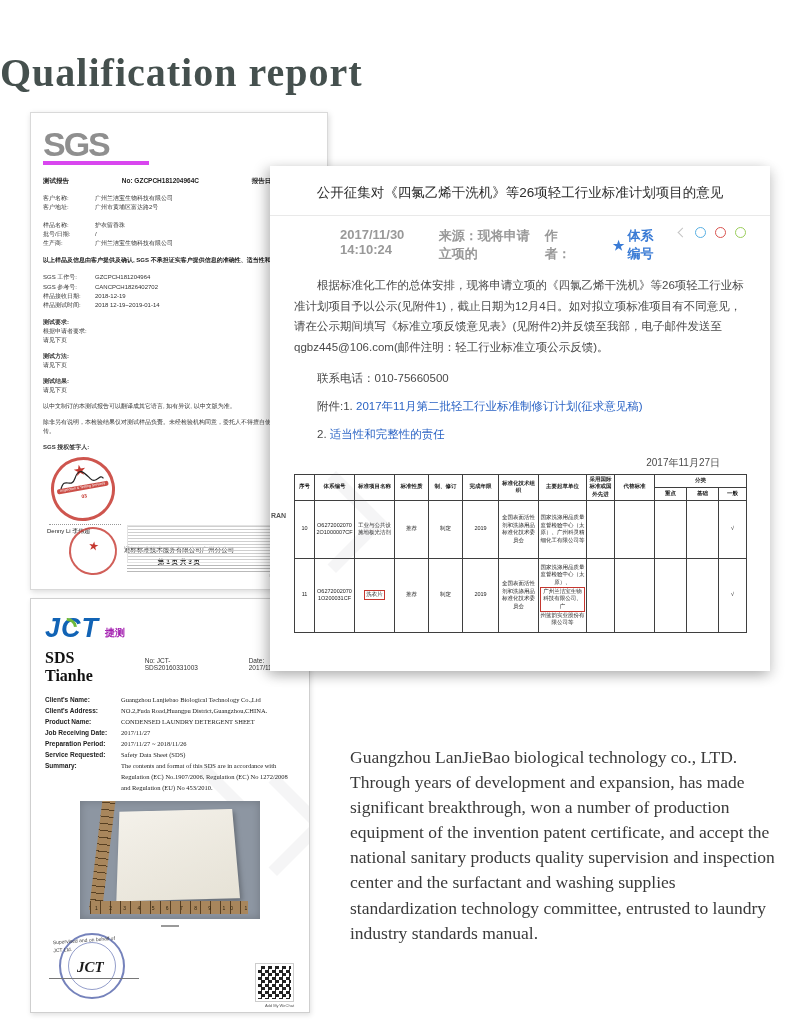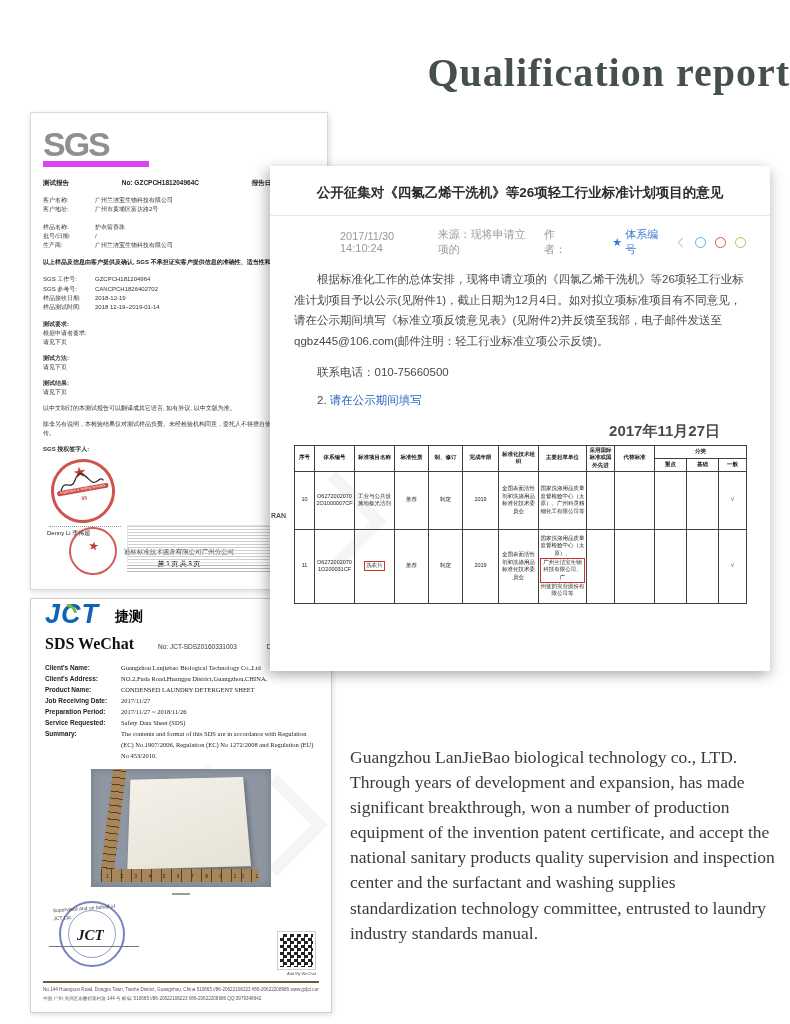--- a/index.html
+++ b/index.html
@@ -1,28 +1,28 @@
 <!DOCTYPE html>
 <html><head>
 <meta charset="utf-8">
 <style>
   html,body{margin:0;padding:0;}
   body{width:790px;height:1024px;position:relative;background:#ffffff;
        font-family:"Liberation Sans",sans-serif;color:#333;overflow:hidden;}
 
-  .page-title{position:absolute;top:22px;left:0;width:100%;text-align:right;
+  .page-title{position:absolute;top:22px;left:0;width:100%;text-align:left;
     font-family:"Liberation Serif",serif;font-size:40px;color:#45504e;letter-spacing:1px;}
 
   .doc{position:absolute;background:#fff;box-sizing:border-box;}
 
   
   .doc-sgs{left:30px;top:112px;width:298px;height:478px;border:1px solid #d9d9d9;
     box-shadow:1px 2px 6px rgba(0,0,0,.15);z-index:1;padding:14px 12px;overflow:hidden;}
   .sgs-logo{font-size:34px;font-weight:bold;color:#8f8f8f;letter-spacing:-2px;line-height:1;
-    display:inline-block;padding-right:40px;border-bottom:6px solid #d946ef;}
+    display:inline-block;padding-right:40px;border-bottom:4px solid #d946ef;}
   .sgs-h{display:flex;justify-content:space-between;font-size:6.5px;font-weight:bold;
     margin-top:12px;color:#222;}
   .sgs-group{margin-top:8px;}
   .sgs-field{display:flex;font-size:6px;line-height:1.55;color:#333;}
   .sgs-field .lbl{width:52px;flex:none;}
   .sgs-bold{font-size:6px;font-weight:bold;margin-top:8px;line-height:1.5;color:#222;}
   .sgs-sec{margin-top:7px;font-size:6px;line-height:1.5;}
   .sgs-sec .t{font-weight:bold;}
   .sgs-note{font-size:6px;margin-top:7px;line-height:1.5;}
   .sgs-stamp{width:58px;height:58px;border:3px solid rgba(197,55,47,.85);border-radius:50%;
@@ -47,54 +47,54 @@
     background:repeating-linear-gradient(to bottom,#c7c7c7 0 1px,transparent 1px 3px);opacity:.85;}
   .addr-strip{position:absolute;left:84px;right:0;top:40px;height:7px;
     background:repeating-linear-gradient(to bottom,#b9b9b9 0 1px,transparent 1px 3px);}
   .member{position:absolute;right:0;top:48px;font-size:4px;color:#777;}
   .ran{position:absolute;left:271px;top:512px;z-index:5;font-size:7px;font-weight:bold;color:#555;}
 
   
   .doc-article{left:270px;top:166px;width:500px;height:505px;z-index:3;
     box-shadow:-5px 3px 12px rgba(0,0,0,.22),3px 5px 12px rgba(0,0,0,.14);
     padding:18px 24px 0;overflow:hidden;}
-  .a-title{text-align:center;font-size:13.5px;font-weight:bold;color:#2c2c2c;}
+  .a-title{text-align:center;font-size:13.5px;font-weight:normal;color:#2c2c2c;}
   .a-divider{border-top:1px solid #e9e9e9;margin:13px -24px 0;}
-  .a-meta{display:flex;align-items:center;font-size:11px;color:#999;margin-top:11px;
-    margin-left:46px;gap:12px;}
+  .a-meta{display:flex;align-items:flex-start;font-size:13px;color:#999;margin-top:11px;
+    margin-left:46px;gap:12px;font-weight:bold;}
   .fav{color:#3a7bd5;display:flex;align-items:center;gap:3px;margin-left:28px;cursor:pointer;}
   .share-group{display:flex;align-items:center;gap:9px;margin-left:6px;}
   .chev{width:6px;height:6px;border-left:1.5px solid #c4c4c4;border-bottom:1.5px solid #c4c4c4;
     transform:rotate(45deg);display:inline-block;}
   .sicon{width:11px;height:11px;border-radius:50%;display:inline-block;box-sizing:border-box;}
   .sicon.blue{border:1.5px solid #58b0e3;}
   .sicon.red{border:1.5px solid #d9534f;}
   .sicon.green{border:1.5px solid #9acd5a;}
   .a-para{font-size:11.5px;color:#4a4a4a;line-height:1.8;text-indent:2em;margin-top:12px;}
   .a-line{font-size:11.5px;color:#4a4a4a;margin-top:13px;text-indent:2em;}
   .a-link{color:#2b64c5;cursor:pointer;}
   .a-org{text-align:right;font-size:11.5px;color:#4a4a4a;margin-top:10px;padding-right:8px;}
-  .a-date{text-align:right;font-size:15px;color:#4a4a4a;margin-top:14px;padding-right:26px;font-weight:bold;}
+  .a-date{text-align:right;font-size:10px;color:#4a4a4a;margin-top:14px;padding-right:26px;}
   .t-title{text-align:center;font-weight:bold;font-size:10.5px;color:#1e1e1e;margin-top:13px;}
   table.std{width:100%;border-collapse:collapse;margin-top:4px;table-layout:fixed;}
   .std th,.std td{border:1px solid #3f3f3f;font-size:5.5px;text-align:center;padding:1px;
     word-break:break-all;line-height:1.4;color:#222;vertical-align:middle;}
   .std th{font-weight:bold;}
   .redbox{border:1.5px solid #c5372f;padding:0 1px;display:inline-block;}
   .check{color:#444;}
 
   
-  .doc-jct{left:30px;top:598px;width:302px;height:415px;border:1px solid #cfcfcf;
-    box-shadow:1px 2px 5px rgba(0,0,0,.12);z-index:2;padding:2px 14px 0;overflow:hidden;}
+  .doc-jct{left:30px;top:598px;width:280px;height:415px;border:1px solid #cfcfcf;
+    box-shadow:1px 2px 5px rgba(0,0,0,.12);z-index:2;padding:16px 14px 0;overflow:hidden;}
   .jct-logo-row{display:flex;align-items:flex-end;}
   .jct-logo{font-size:27px;font-weight:bold;font-style:italic;color:#1163b5;line-height:1;
     position:relative;letter-spacing:1px;}
   .jct-swoosh{position:absolute;left:13px;top:3px;width:13px;height:13px;border:3px solid transparent;
     border-top-color:#6fb93c;border-radius:50%;transform:rotate(40deg);}
-  .jct-cn{font-size:14px;font-weight:bold;color:#000000;margin-left:16px;margin-bottom:2px;}
+  .jct-cn{font-size:10px;font-weight:bold;color:#a21caf;margin-left:6px;margin-bottom:2px;}
   .jct-title-row{display:flex;align-items:baseline;margin-top:7px;}
   .jct-title{font-family:"Liberation Serif",serif;font-weight:bold;font-size:16px;color:#111;}
   .jct-no{font-size:6.5px;margin-left:24px;color:#333;}
   .jct-date{font-size:6.5px;margin-left:30px;color:#333;}
   .jct-fields{margin-top:9px;}
   .jct-field{display:flex;font-size:6.5px;line-height:1.7;color:#222;}
   .jct-field .lbl{width:76px;font-weight:bold;flex:none;}
   .jct-field .val{font-family:"Liberation Serif",serif;flex:1;}
   .photo{width:180px;height:118px;background:#8d96a2;margin:8px auto 0;position:relative;
     overflow:hidden;box-shadow:inset 0 0 8px rgba(0,0,0,.2);}
@@ -257,22 +257,26 @@
       <span class="chev"></span>
       <span class="sicon blue"></span>
       <span class="sicon red"></span>
       <span class="sicon green"></span>
     </span>
   </div>
 
   <div class="a-para">根据标准化工作的总体安排，现将申请立项的《四氯乙烯干洗机》等26项轻工行业标准计划项目予以公示(见附件1)，截止日期为12月4日。如对拟立项标准项目有不同意见，请在公示期间填写《标准立项反馈意见表》(见附件2)并反馈至我部，电子邮件发送至qgbz445@106.com(邮件注明：轻工行业标准立项公示反馈)。</div>
   <div class="a-line">联系电话：010-75660500</div>
   <div class="a-line">
+    <span>附件:1.</span>
+    <span class="a-link">2017年11月第二批轻工行业标准制修订计划(征求意见稿)</span>
+  </div>
+  <div class="a-line">
     <span>2.</span>
-    <span class="a-link">请在公示期间填写</span>
+    <span class="a-link">适当性和完整性的责任</span>
   </div>
   <div class="a-date">2017年11月27日</div>
 
   <table class="std">
     <colgroup>
       <col style="width:20px">
         <col style="width:40px">
         <col style="width:40px">
         <col style="width:34px">
       <col style="width:34px">
@@ -349,21 +353,21 @@
 
   <div class="jct-logo-row">
     <div class="jct-logo">
       <span>JCT</span>
       <span class="jct-swoosh"></span>
     </div>
     <div class="jct-cn">捷测</div>
   </div>
 
   <div class="jct-title-row">
-    <span class="jct-title">SDS WeChat</span>
+    <span class="jct-title">SDS Tianhe</span>
     <span class="jct-no">No: JCT-SDS20160331003</span>
     <span class="jct-date">Date: 2017/11/27</span>
   </div>
 
   <div class="jct-fields">
     <div class="jct-field">
         <span class="lbl">Client's Name:</span>
         <span class="val">Guangzhou Lanjiebao Biological Technology Co.,Ltd</span>
       </div>
     <div class="jct-field">

